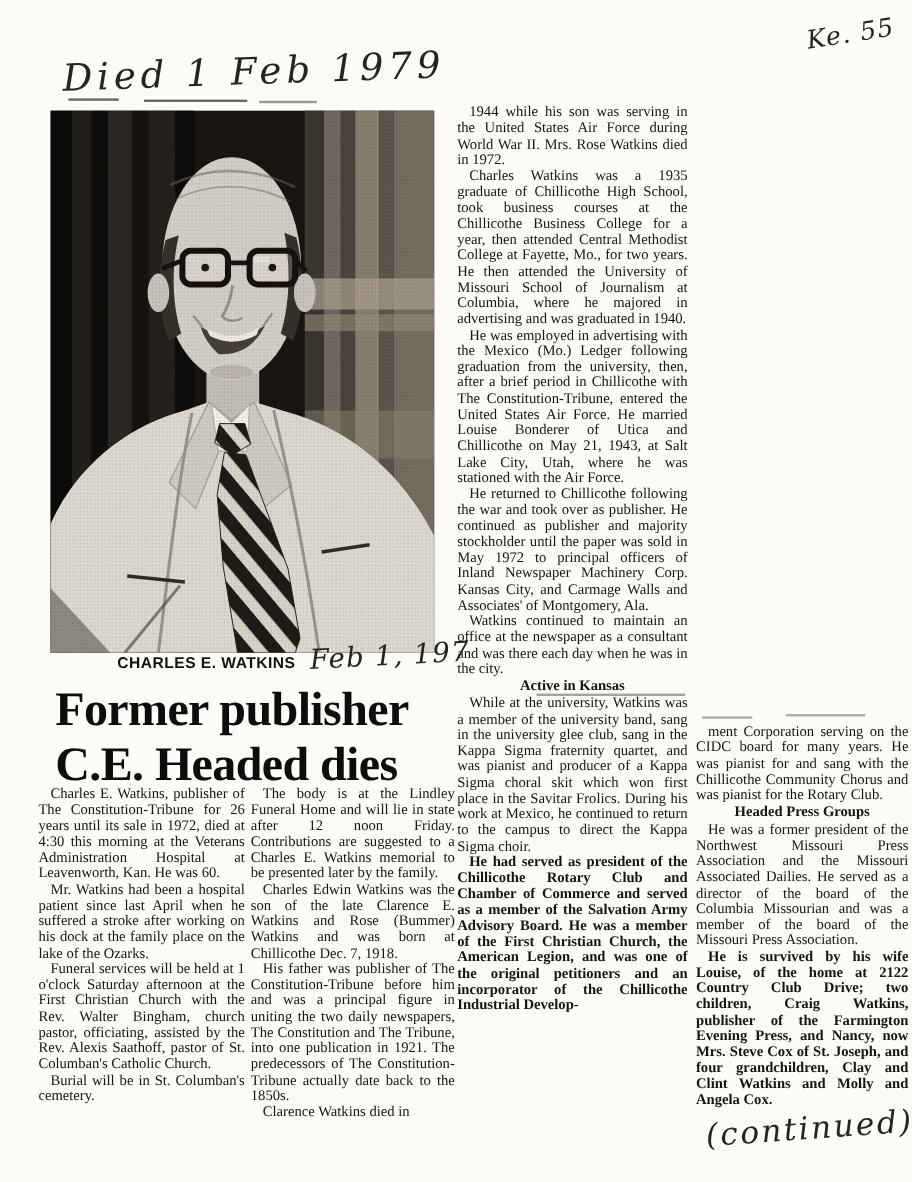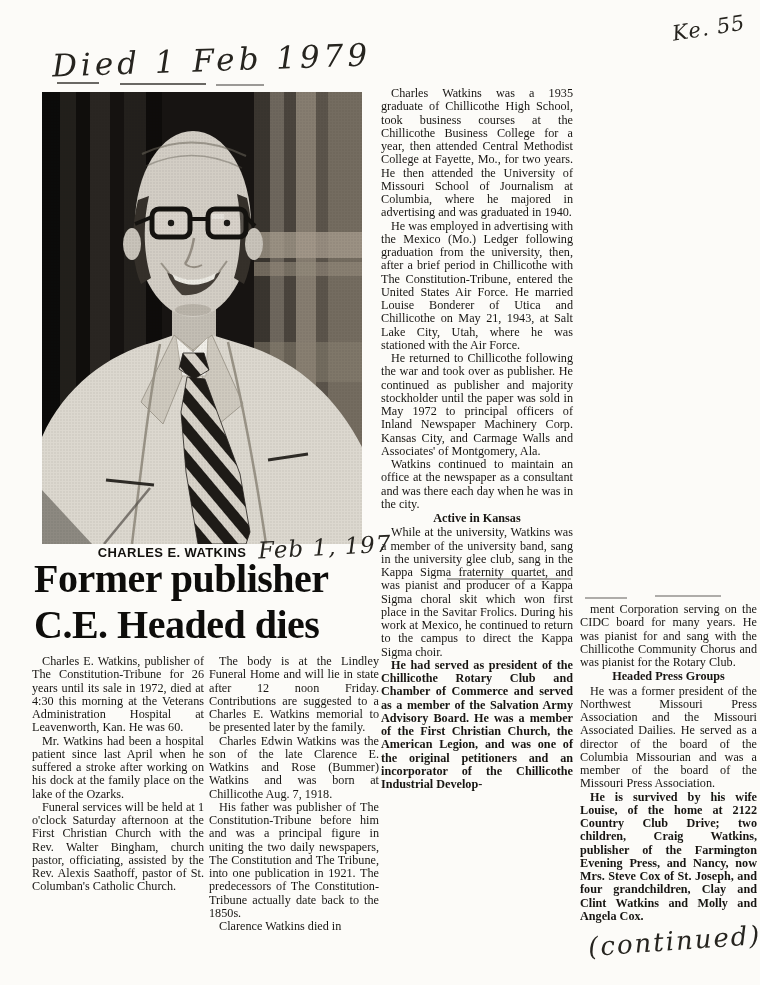--- a/index.html
+++ b/index.html
@@ -29,21 +29,21 @@
   .photo{ position:absolute; left:42px; top:92px; width:320px; height:452px;}
   .photo svg{ display:block; width:100%; height:100%;}
   
   .caption{
     position:absolute; left:42px; top:545px; width:260px; text-align:center;
     font-family:"Liberation Sans", sans-serif; font-weight:bold; font-size:13px;
     letter-spacing:.4px; color:#13110e;
   }
   
   .headline{
-    position:absolute; left:34px; top:556px; width:330px; margin:0;
+    position:absolute; left:34px; top:556px; width:330px; margin:12px;
     font-family:"Liberation Serif", serif; font-weight:bold; color:#0e0d0b;
     font-size:40px; line-height:46px; letter-spacing:-.5px; white-space:nowrap;
   }
   .headline span{ display:block;}
   
   .col{
     position:absolute; text-align:justify; color:#171512;
     font-size:12.2px; line-height:13.25px;
   }
   .col1{ left:32px;  top:655px; width:172px;}
@@ -161,28 +161,30 @@
 
   <h1 class="headline">
     <span>Former publisher</span>
     <span>C.E. Headed dies</span>
   </h1>
 
   <div class="col col1">
       <p class="para">Charles E. Watkins, publisher of The Constitution-Tribune for 26 years until its sale in 1972, died at 4:30 this morning at the Veterans Administration Hospital at Leavenworth, Kan. He was 60.</p>
       <p class="para">Mr. Watkins had been a hospital patient since last April when he suffered a stroke after working on his dock at the family place on the lake of the Ozarks.</p>
       <p class="para">Funeral services will be held at 1 o'clock Saturday afternoon at the First Christian Church with the Rev. Walter Bingham, church pastor, officiating, assisted by the Rev. Alexis Saathoff, pastor of St. Columban's Catholic Church.</p>
+      <p class="para">Burial will be in St. Columban's cemetery.</p>
     </div>
   <div class="col col2">
       <p class="para">The body is at the Lindley Funeral Home and will lie in state after 12 noon Friday. Contributions are suggested to a Charles E. Watkins memorial to be presented later by the family.</p>
-      <p class="para">Charles Edwin Watkins was the son of the late Clarence E. Watkins and Rose (Bummer) Watkins and was born at Chillicothe Aug. 7, 1918.</p>
+      <p class="para">Charles Edwin Watkins was the son of the late Clarence E. Watkins and Rose (Bummer) Watkins and was born at Chillicothe Dec. 7, 1918.</p>
       <p class="para">His father was publisher of The Constitution-Tribune before him and was a principal figure in uniting the two daily newspapers, The Constitution and The Tribune, into one publication in 1921. The predecessors of The Constitution-Tribune actually date back to the 1850s.</p>
       <p class="para">Clarence Watkins died in</p>
     </div>
   <div class="col col3">
+      <p class="para">1944 while his son was serving in the United States Air Force during World War II. Mrs. Rose Watkins died in 1972.</p>
       <p class="para">Charles Watkins was a 1935 graduate of Chillicothe High School, took business courses at the Chillicothe Business College for a year, then attended Central Methodist College at Fayette, Mo., for two years. He then attended the University of Missouri School of Journalism at Columbia, where he majored in advertising and was graduated in 1940.</p>
       <p class="para">He was employed in advertising with the Mexico (Mo.) Ledger following graduation from the university, then, after a brief period in Chillicothe with The Constitution-Tribune, entered the United States Air Force. He married Louise Bonderer of Utica and Chillicothe on May 21, 1943, at Salt Lake City, Utah, where he was stationed with the Air Force.</p>
       <p class="para">He returned to Chillicothe following the war and took over as publisher. He continued as publisher and majority stockholder until the paper was sold in May 1972 to principal officers of Inland Newspaper Machinery Corp. Kansas City, and Carmage Walls and Associates' of Montgomery, Ala.</p>
       <p class="para">Watkins continued to maintain an office at the newspaper as a consultant and was there each day when he was in the city.</p>
       <p class="subhead">Active in Kansas</p>
       <p class="para">While at the university, Watkins was a member of the university band, sang in the university glee club, sang in the Kappa Sigma fraternity quartet, and was pianist and producer of a Kappa Sigma choral skit which won first place in the Savitar Frolics. During his work at Mexico, he continued to return to the campus to direct the Kappa Sigma choir.</p>
       <p class="para bold">He had served as president of the Chillicothe Rotary Club and Chamber of Commerce and served as a member of the Salvation Army Advisory Board. He was a member of the First Christian Church, the American Legion, and was one of the original petitioners and an incorporator of the Chillicothe Industrial Develop-</p>
     </div>
   <div class="col col4">
       <p class="para">ment Corporation serving on the CIDC board for many years. He was pianist for and sang with the Chillicothe Community Chorus and was pianist for the Rotary Club.</p>

